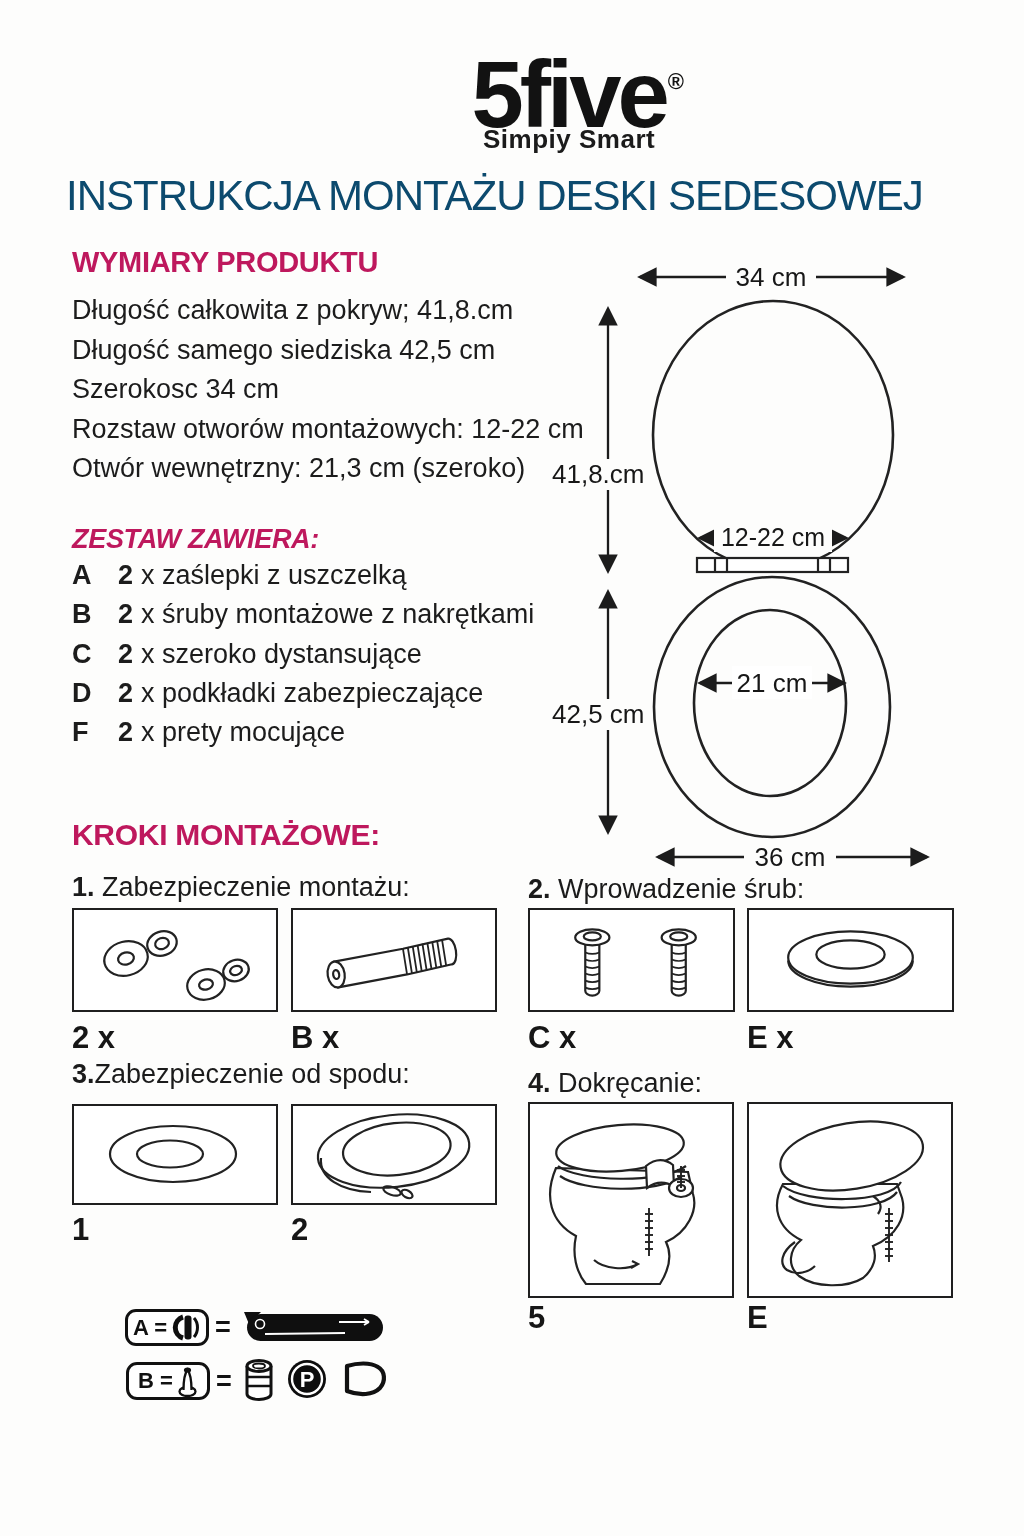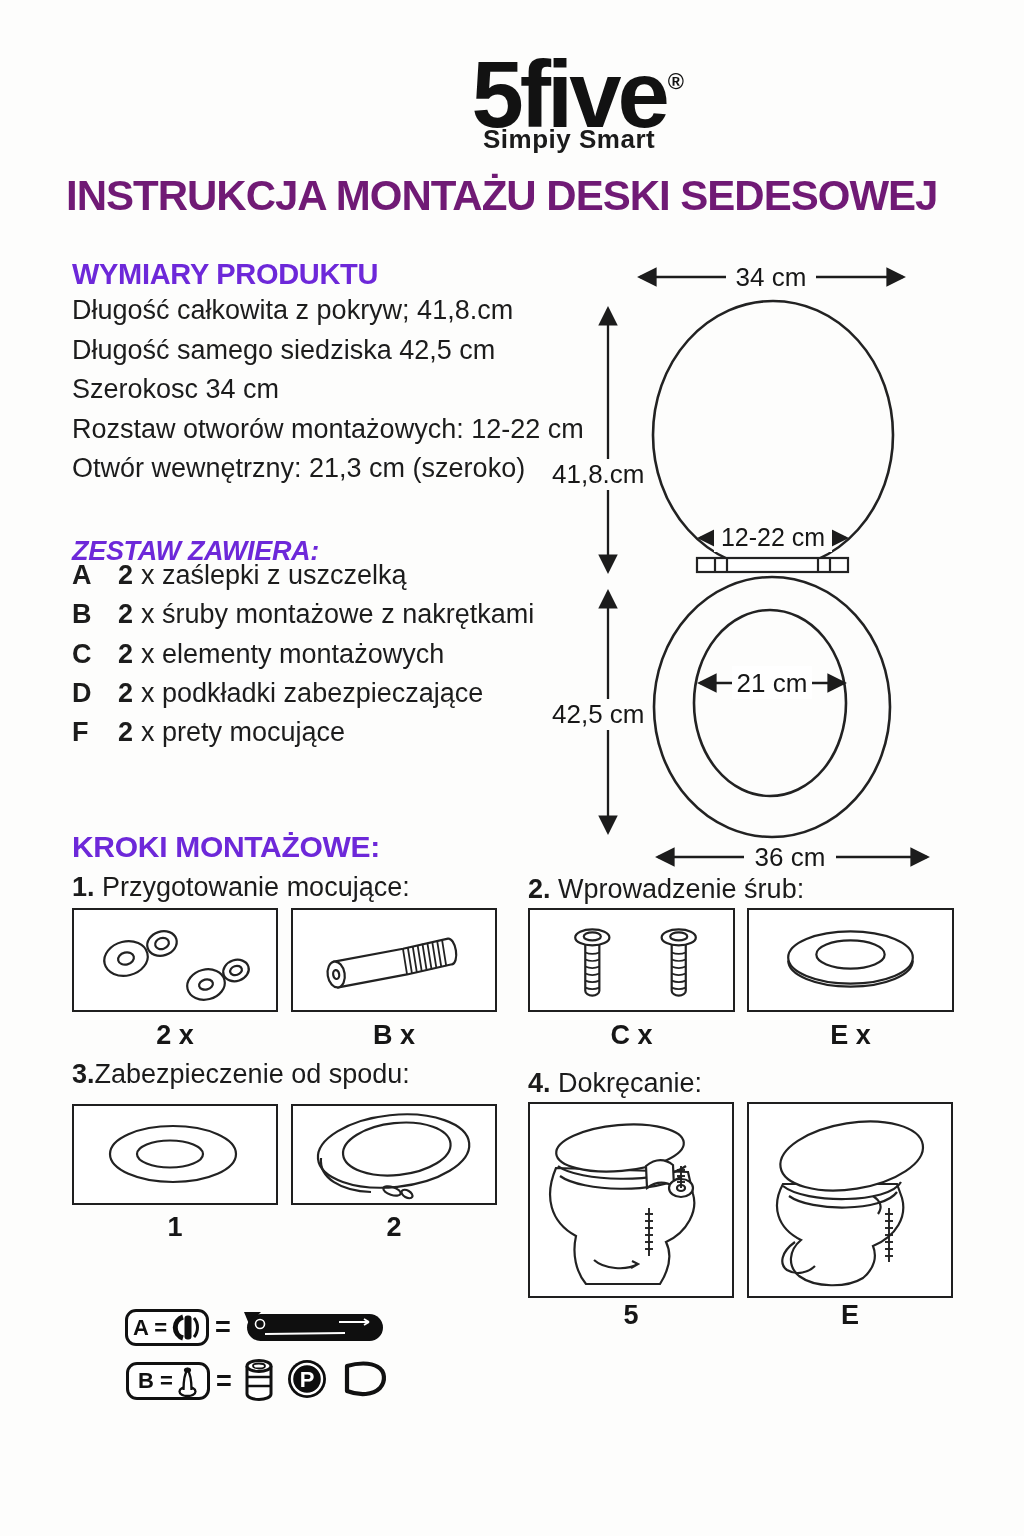--- a/index.html
+++ b/index.html
@@ -4,31 +4,31 @@
 <style>
   html,body{margin:0;padding:0;background:#e8e8e8;}
   .page{position:relative;width:1024px;height:1536px;background:#fdfdfc;margin:0 auto;
         font-family:"Liberation Sans",sans-serif;color:#151515;overflow:hidden;}
   .abs{position:absolute;}
   
   .logo-text{font-size:94px;font-weight:700;letter-spacing:-4px;line-height:92px;color:#121212;text-align:right;}
   .logo-reg{font-size:22px;font-weight:700;vertical-align:38px;letter-spacing:0;margin-left:2px;}
   .tagline{font-size:26px;font-weight:700;letter-spacing:.5px;color:#1b1b1b;}
   
-  .title{font-size:42px;font-weight:700;letter-spacing:-1px;white-space:nowrap;color:#701a75;}
-  .h2{font-size:29px;font-weight:700;letter-spacing:-.3px;color:#6d28d9;margin-top:12px;}
+  .title{font-size:42px;font-weight:400;letter-spacing:-1px;white-space:nowrap;color:#0c4a6e;}
+  .h2{font-size:29px;font-weight:700;letter-spacing:-.3px;color:#be185d;}
   .bodyline{font-size:27px;line-height:39.5px;color:#1c1c1c;white-space:nowrap;}
   .kit-row{font-size:27px;line-height:39.3px;white-space:nowrap;color:#1c1c1c;}
   .kit-letter{display:inline-block;width:46px;font-weight:700;}
   .kit-qty{font-weight:700;}
   .kit-desc{margin-left:8px;}
   .step-title{font-size:27px;white-space:nowrap;color:#1b1b1b;}
   .step-title b{font-weight:700;}
   .pbox{position:absolute;border:2.5px solid #1f1f1f;background:#fff;box-sizing:border-box;}
-  .box-label{position:absolute;font-size:27px;font-weight:700;text-align:center;color:#161616;}
+  .box-label{position:absolute;font-size:31px;font-weight:700;color:#161616;}
   
   .chip{position:absolute;border:3px solid #111;border-radius:11px;background:#fff;
         display:flex;align-items:center;justify-content:center;gap:4px;box-sizing:border-box;}
   .chip-label{font-size:22px;font-weight:700;color:#111;}
   .eq{position:absolute;font-size:27px;font-weight:700;color:#111;}
   svg text{font-family:"Liberation Sans",sans-serif;}
 </style>
 </head>
 <body>
 
@@ -47,21 +47,21 @@
     <div class="bodyline">Długość samego siedziska 42,5 cm</div>
     <div class="bodyline">Szerokosc 34 cm</div>
     <div class="bodyline">Rozstaw otworów montażowych: 12-22 cm</div>
     <div class="bodyline">Otwór wewnętrzny: 21,3 cm (szeroko)</div>
   </div>
 
   <div class="abs h2" style="left:72px;top:524px;font-size:27px;font-style:italic;">ZESTAW ZAWIERA:</div>
   <div class="abs" style="left:72px;top:556px;">
     <div class="kit-row"><span class="kit-letter">A</span><span class="kit-qty">2</span><span class="kit-desc">x zaślepki z uszczelką</span></div>
     <div class="kit-row"><span class="kit-letter">B</span><span class="kit-qty">2</span><span class="kit-desc">x śruby montażowe z nakrętkami</span></div>
-    <div class="kit-row"><span class="kit-letter">C</span><span class="kit-qty">2</span><span class="kit-desc">x elementy montażowych</span></div>
+    <div class="kit-row"><span class="kit-letter">C</span><span class="kit-qty">2</span><span class="kit-desc">x szeroko dystansujące</span></div>
     <div class="kit-row"><span class="kit-letter">D</span><span class="kit-qty">2</span><span class="kit-desc">x podkładki zabezpieczające</span></div>
     <div class="kit-row"><span class="kit-letter">F</span><span class="kit-qty">2</span><span class="kit-desc">x prety mocujące</span></div>
   </div>
 
   <svg class="abs" style="left:548px;top:255px;" width="430" height="650" viewBox="0 0 430 650">
     <defs>
       <marker id="ah" viewBox="0 0 10 10" refX="8.5" refY="5" markerWidth="8.5" markerHeight="8.5" orient="auto-start-reverse">
         <path d="M0,0 L10,5 L0,10 z" fill="#1c1c1c"></path>
       </marker>
     </defs>
@@ -96,21 +96,21 @@
       <text x="4" y="468">42,5 cm</text>
       <rect x="184" y="411" width="80" height="33" fill="#fff"></rect>
       <text x="224" y="437" text-anchor="middle">21 cm</text>
       <rect x="196" y="586" width="92" height="32" fill="#fdfdfc"></rect>
       <text x="242" y="611" text-anchor="middle">36 cm</text>
     </g>
   </svg>
 
   <div class="abs h2" style="left:72px;top:818px;font-size:30px;">KROKI MONTAŻOWE:</div>
 
-  <div class="abs step-title" style="left:72px;top:872px;"><b>1.</b><span> Przygotowanie mocujące:</span></div>
+  <div class="abs step-title" style="left:72px;top:872px;"><b>1.</b><span> Zabezpieczenie montażu:</span></div>
   <div class="abs step-title" style="left:528px;top:874px;"><b>2.</b><span> Wprowadzenie śrub:</span></div>
 
   <div class="pbox" style="left:72px;top:908px;width:206px;height:104px;">
     <svg width="100%" height="100%" viewBox="0 0 202 99">
       <g fill="#fff" stroke="#222" stroke-width="2.2">
         <g transform="rotate(-18 88 33)">
             <ellipse cx="88" cy="33" rx="15" ry="12"></ellipse>
             <ellipse cx="88" cy="33" rx="7" ry="5.5"></ellipse>
           </g>
         <g transform="rotate(-14 52 48)">

